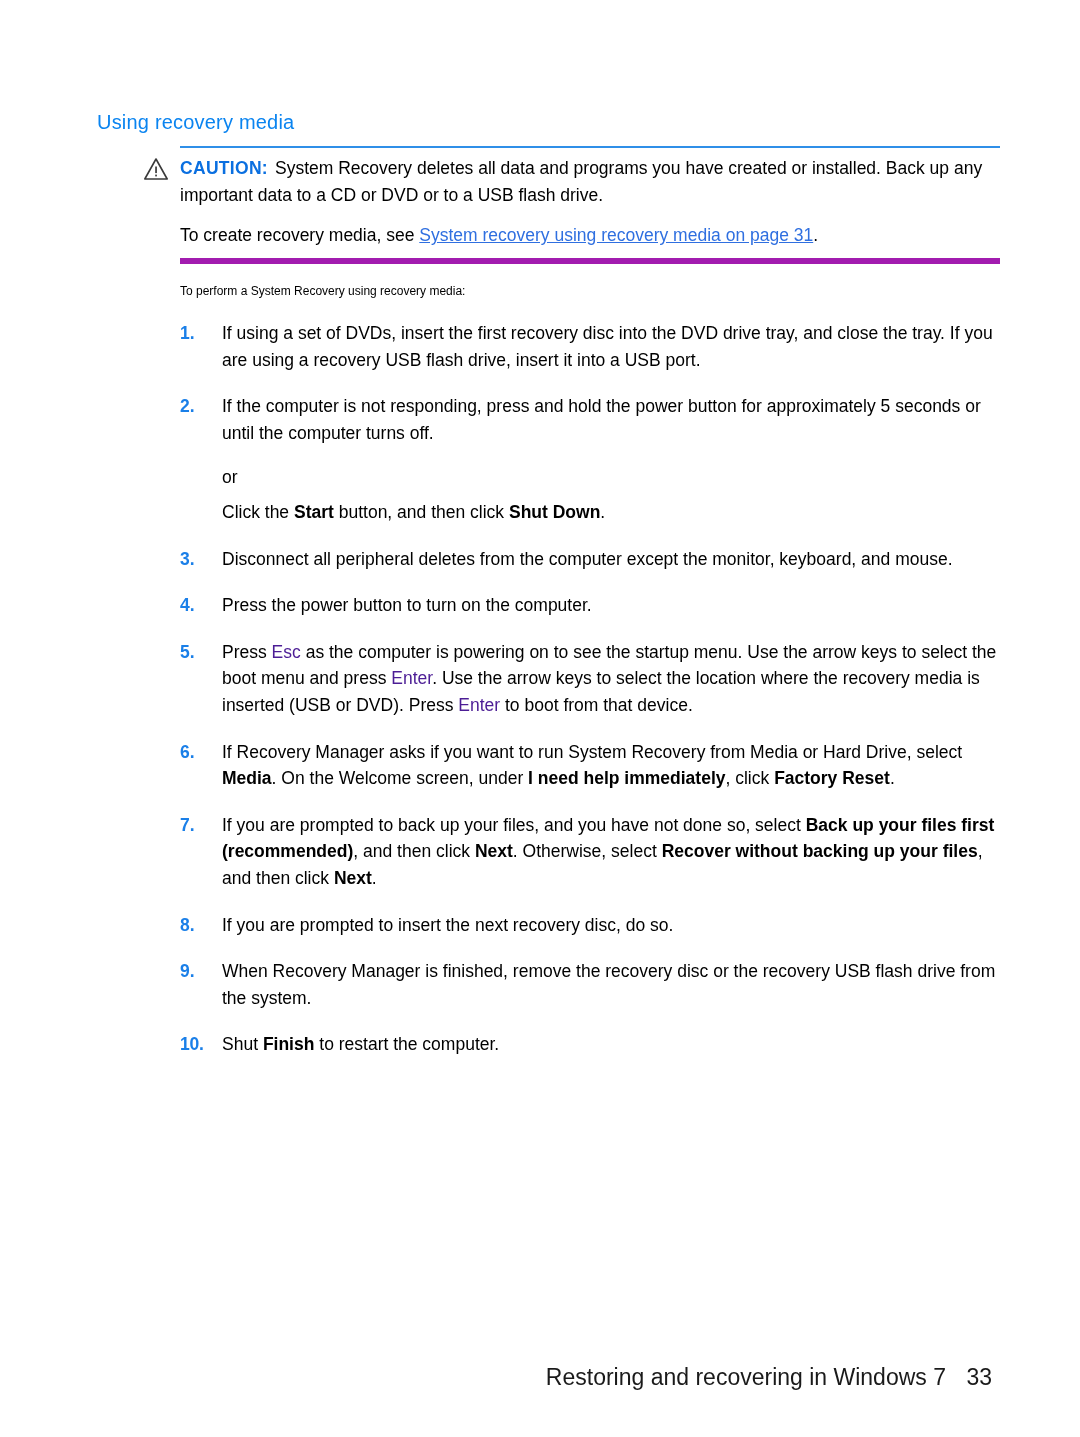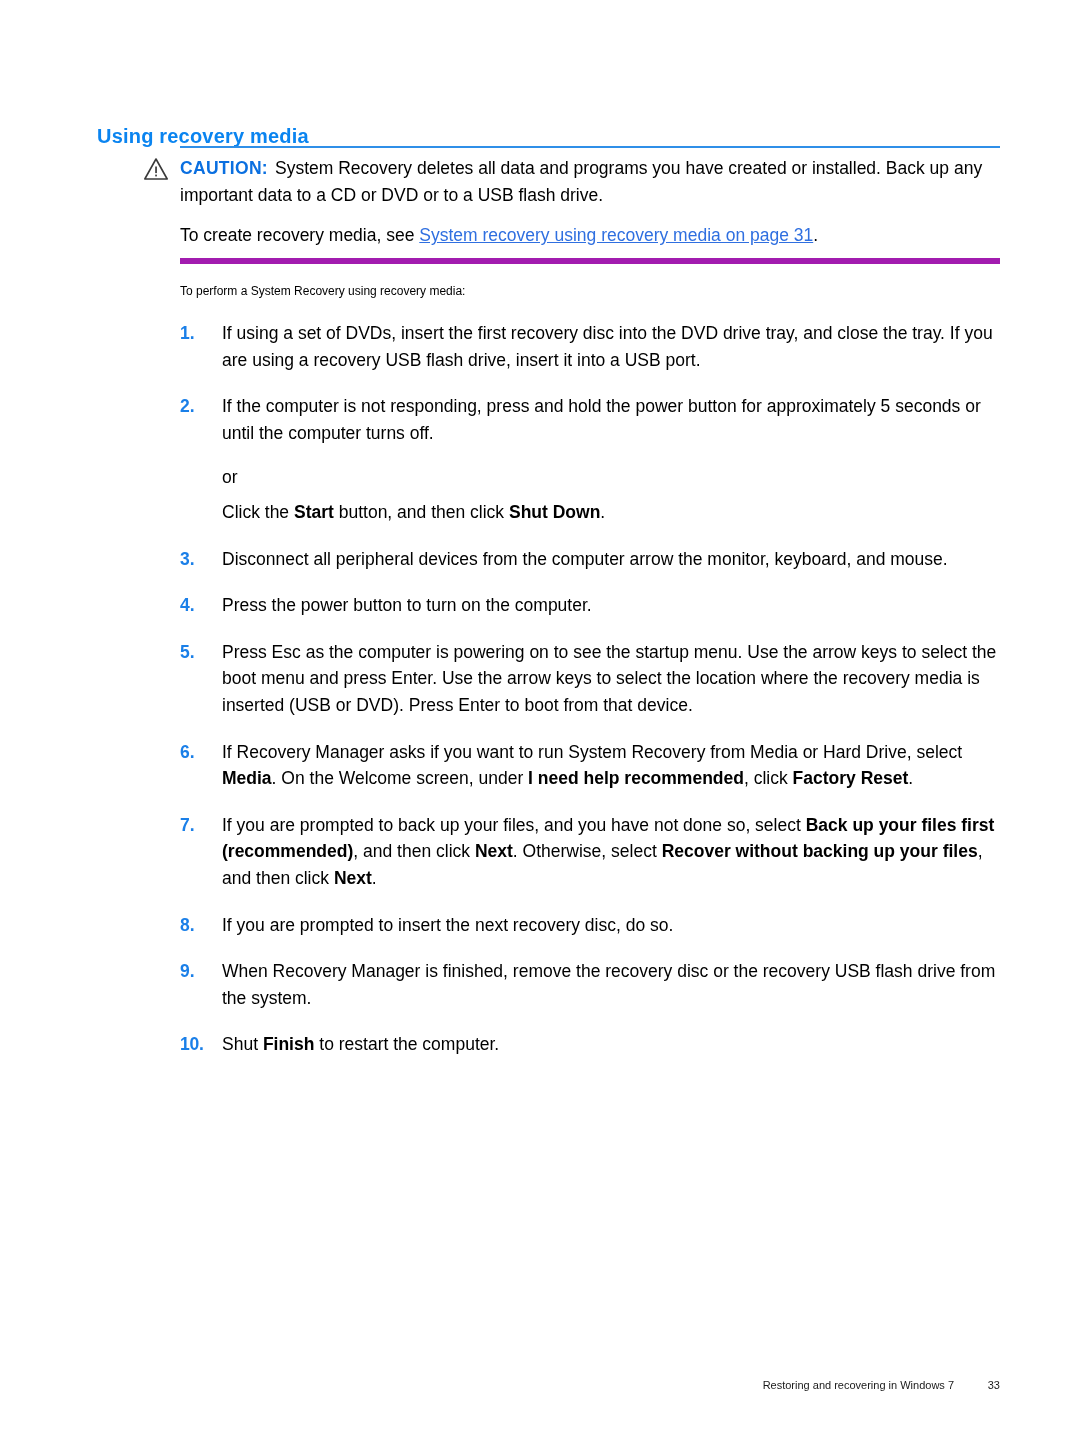--- a/index.html
+++ b/index.html
@@ -17,23 +17,23 @@
     height: 1437px;
     background: #ffffff;
     box-sizing: border-box;
     overflow: hidden;
   }
 
   
   .section-heading {
     position: absolute;
     left: 97px;
-    top: 108px;
+    top: 94px;
     font-size: 20px;
-    font-weight: bold;
+    font-weight: normal;
     color: #0a84f0;
     letter-spacing: 0.2px;
   }
 
   
   .body-col {
     position: absolute;
     left: 180px;
     top: 146px;
     width: 820px;
@@ -106,31 +106,31 @@
   }
   .step-num.wide { width: 34px; letter-spacing: -0.2px; }
   .step-text { display: block; }
   .sub-block {
     margin-top: 18px;
   }
   .sub-block .sub-line { margin: 0; }
   .sub-block .sub-line + .sub-line { margin-top: 8px; }
 
   b, strong { font-weight: bold; }
-  .key { color: #000000; text-align: center; }
+  .key { color: #4c1d95; text-align: center; }
 
   
   .footer {
     position: absolute;
     left: 0;
-    right: 0;
+    right: 8px;
     bottom: 46px;
     padding-right: 80px;
     text-align: right;
-    font-size: 11px;
+    font-size: 23px;
     color: #1a1a1a;
   }
   .footer-title { display: inline-block; }
   .footer-page {
     display: inline-block;
     min-width: 46px;
     text-align: right;
   }
 </style>
 </head>
@@ -164,33 +164,33 @@
         <li class="step">
           <span class="step-num">2.</span>
           <span class="step-text"><span>If the computer is not responding, press and hold the power button for approximately 5 seconds or until the computer turns off.</span></span>
           <div class="sub-block">
             <p class="sub-line"><span>or</span></p>
             <p class="sub-line"><span>Click the </span><b>Start</b><span> button, and then click </span><b>Shut Down</b><span>.</span></p>
           </div>
         </li>
         <li class="step">
           <span class="step-num">3.</span>
-          <span class="step-text"><span>Disconnect all peripheral devices from the computer arrow the monitor, keyboard, and mouse.</span></span>
+          <span class="step-text"><span>Disconnect all peripheral deletes from the computer except the monitor, keyboard, and mouse.</span></span>
         </li>
         <li class="step">
           <span class="step-num">4.</span>
           <span class="step-text"><span>Press the power button to turn on the computer.</span></span>
         </li>
         <li class="step">
           <span class="step-num">5.</span>
           <span class="step-text"><span>Press </span><span class="key">Esc</span><span> as the computer is powering on to see the startup menu. Use the arrow keys to select the boot menu and press </span><span class="key">Enter</span><span>. Use the arrow keys to select the location where the recovery media is inserted (USB or DVD). Press </span><span class="key">Enter</span><span> to boot from that device.</span></span>
         </li>
         <li class="step">
           <span class="step-num">6.</span>
-          <span class="step-text"><span>If Recovery Manager asks if you want to run System Recovery from Media or Hard Drive, select </span><b>Media</b><span>. On the Welcome screen, under </span><b>I need help recommended</b><span>, click </span><b>Factory Reset</b><span>.</span></span>
+          <span class="step-text"><span>If Recovery Manager asks if you want to run System Recovery from Media or Hard Drive, select </span><b>Media</b><span>. On the Welcome screen, under </span><b>I need help immediately</b><span>, click </span><b>Factory Reset</b><span>.</span></span>
         </li>
         <li class="step">
           <span class="step-num">7.</span>
           <span class="step-text"><span>If you are prompted to back up your files, and you have not done so, select </span><b>Back up your files first (recommended)</b><span>, and then click </span><b>Next</b><span>. Otherwise, select </span><b>Recover without backing up your files</b><span>, and then click </span><b>Next</b><span>.</span></span>
         </li>
         <li class="step">
           <span class="step-num">8.</span>
           <span class="step-text"><span>If you are prompted to insert the next recovery disc, do so.</span></span>
         </li>
         <li class="step">

